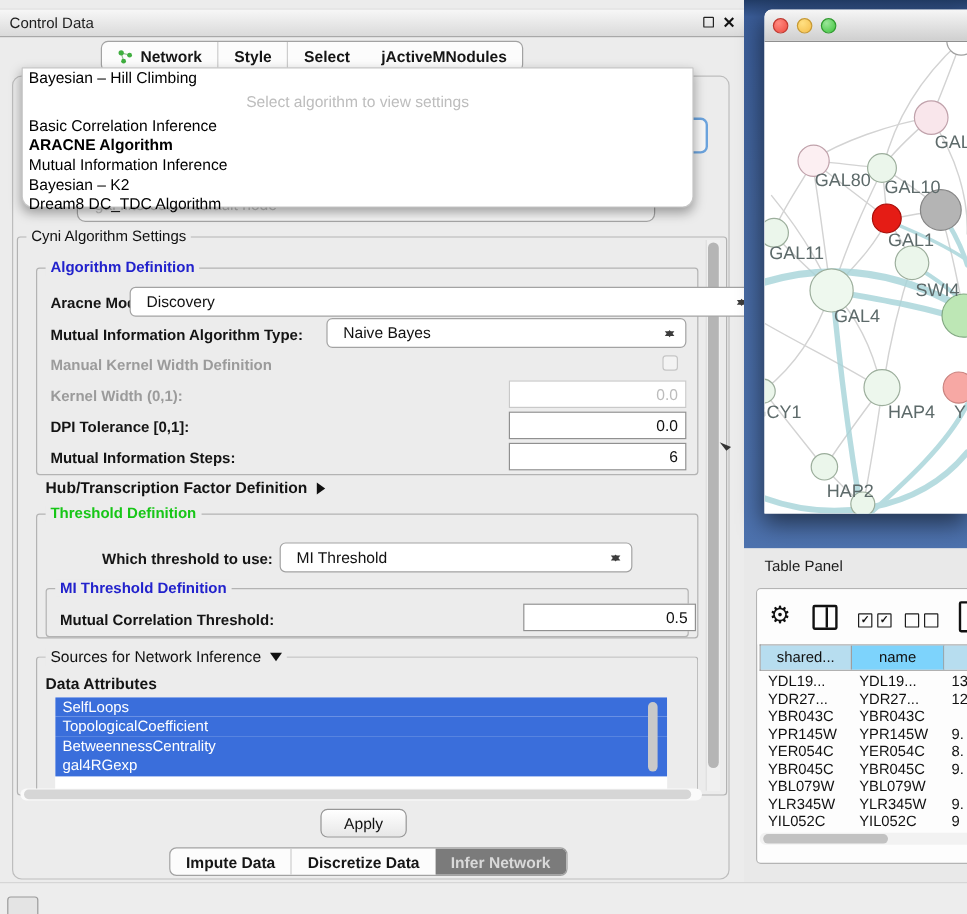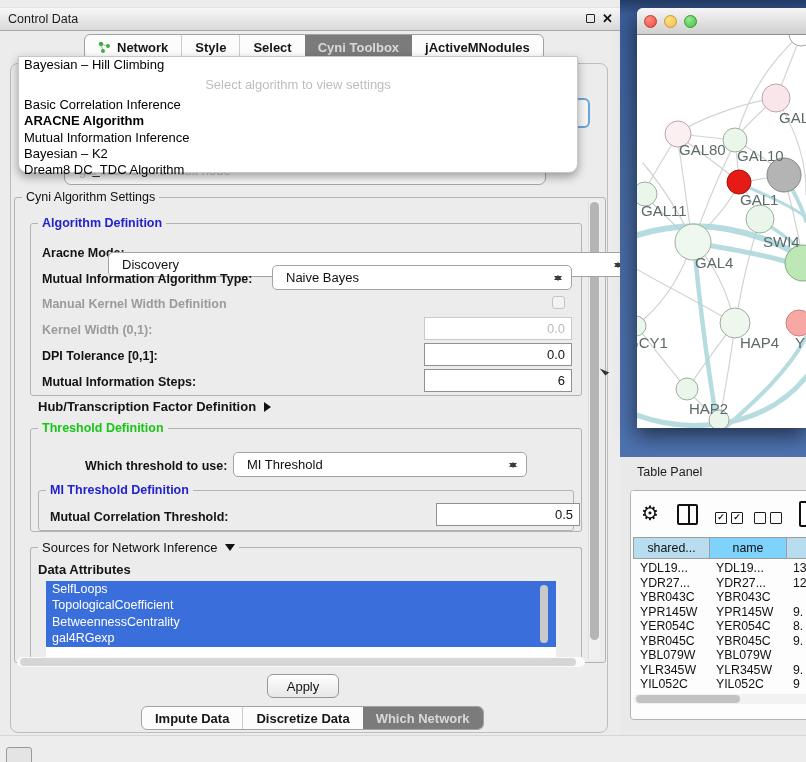--- a/index.html
+++ b/index.html
@@ -90,23 +90,20 @@
         </svg>
       </span>
       <span>Network</span>
     </div>
     <div class="tab sep">
         <span>Style</span>
       </div>
     <div class="tab sep">
         <span>Select</span>
       </div>
-    <div class="tab sel">
-        <span>Cyni Toolbox</span>
-      </div>
     <div class="tab">
         <span>jActiveMNodules</span>
       </div>
   </div>
 
   <div class="abs" style="left:10px;top:63px;width:598px;height:670px;border:1px solid #bdbdbd;border-radius:8px;background:#ececec;"></div>
 
   <div class="abs" style="left:556px;top:98px;width:34px;height:30px;border:2px solid #6ba3dd;border-radius:6px;background:#f6f6f6;z-index:5;"></div>
 
   <div class="abs" style="left:64px;top:152px;width:482px;height:33px;border:1px solid #a6a6a6;border-radius:7px;background:#f7f7f7;z-index:6;overflow:hidden;">
@@ -126,21 +123,21 @@
   <div class="abs group" style="left:14px;top:197px;width:592px;height:466px;"></div>
   <span class="abs gtitle" style="left:22px;top:190px;color:#111;">Cyni Algorithm Settings</span>
 
   <div class="abs" style="left:588px;top:200px;width:12px;height:459px;background:#f0f0f0;border-left:1px solid #dedede;"></div>
   <div class="abs sb-thumb" style="left:590px;top:202px;width:9px;height:438px;"></div>
 
   <div class="abs group" style="left:30px;top:223px;width:552px;height:173px;"></div>
   <span class="abs gtitle" style="left:38px;top:216px;color:#2222cc;font-weight:bold;">Algorithm Definition</span>
 
   <span class="abs lbl" style="left:42px;top:246px;">Aracne Mode:</span>
-  <div class="abs combo" style="left:108px;top:239px;width:524px;height:25px;margin-top:13px;">
+  <div class="abs combo" style="left:108px;top:239px;width:524px;height:25px;">
     <span>Discovery</span>
     <span class="spin"></span>
   </div>
 
   <span class="abs lbl" style="left:42px;top:272px;">Mutual Information Algorithm Type:</span>
   <div class="abs combo" style="left:272px;top:265px;width:300px;height:25px;">
     <span>Naive Bayes</span>
     <span class="spin"></span>
   </div>
 
@@ -196,21 +193,21 @@
   <div class="abs btn" style="left:267px;top:674px;width:72px;height:24px;">Apply</div>
 
   <div class="abs tabgroup" style="left:141px;top:706px;height:24px;">
     <div class="tab">
         <span>Impute Data</span>
       </div>
     <div class="tab sep">
         <span>Discretize Data</span>
       </div>
     <div class="tab sel">
-        <span>Which Network</span>
+        <span>Infer Network</span>
       </div>
   </div>
 
   <div class="abs desktop" style="left:620px;top:0;width:186px;height:457px;"></div>
 
   <div class="abs netwin" style="left:637px;top:8px;width:169px;height:420px;">
     <div class="netbar" style="height:26px;">
       <span class="light" style="background:radial-gradient(circle at 35% 30%,#ff8a80,#ee4b40);border:1px solid #c03930;"></span>
       <span class="light" style="background:radial-gradient(circle at 35% 30%,#ffe082,#f4bd4a);border:1px solid #c79a33;"></span>
       <span class="light" style="background:radial-gradient(circle at 35% 30%,#9ae698,#3ec33c);border:1px solid #2f9a2e;"></span>

